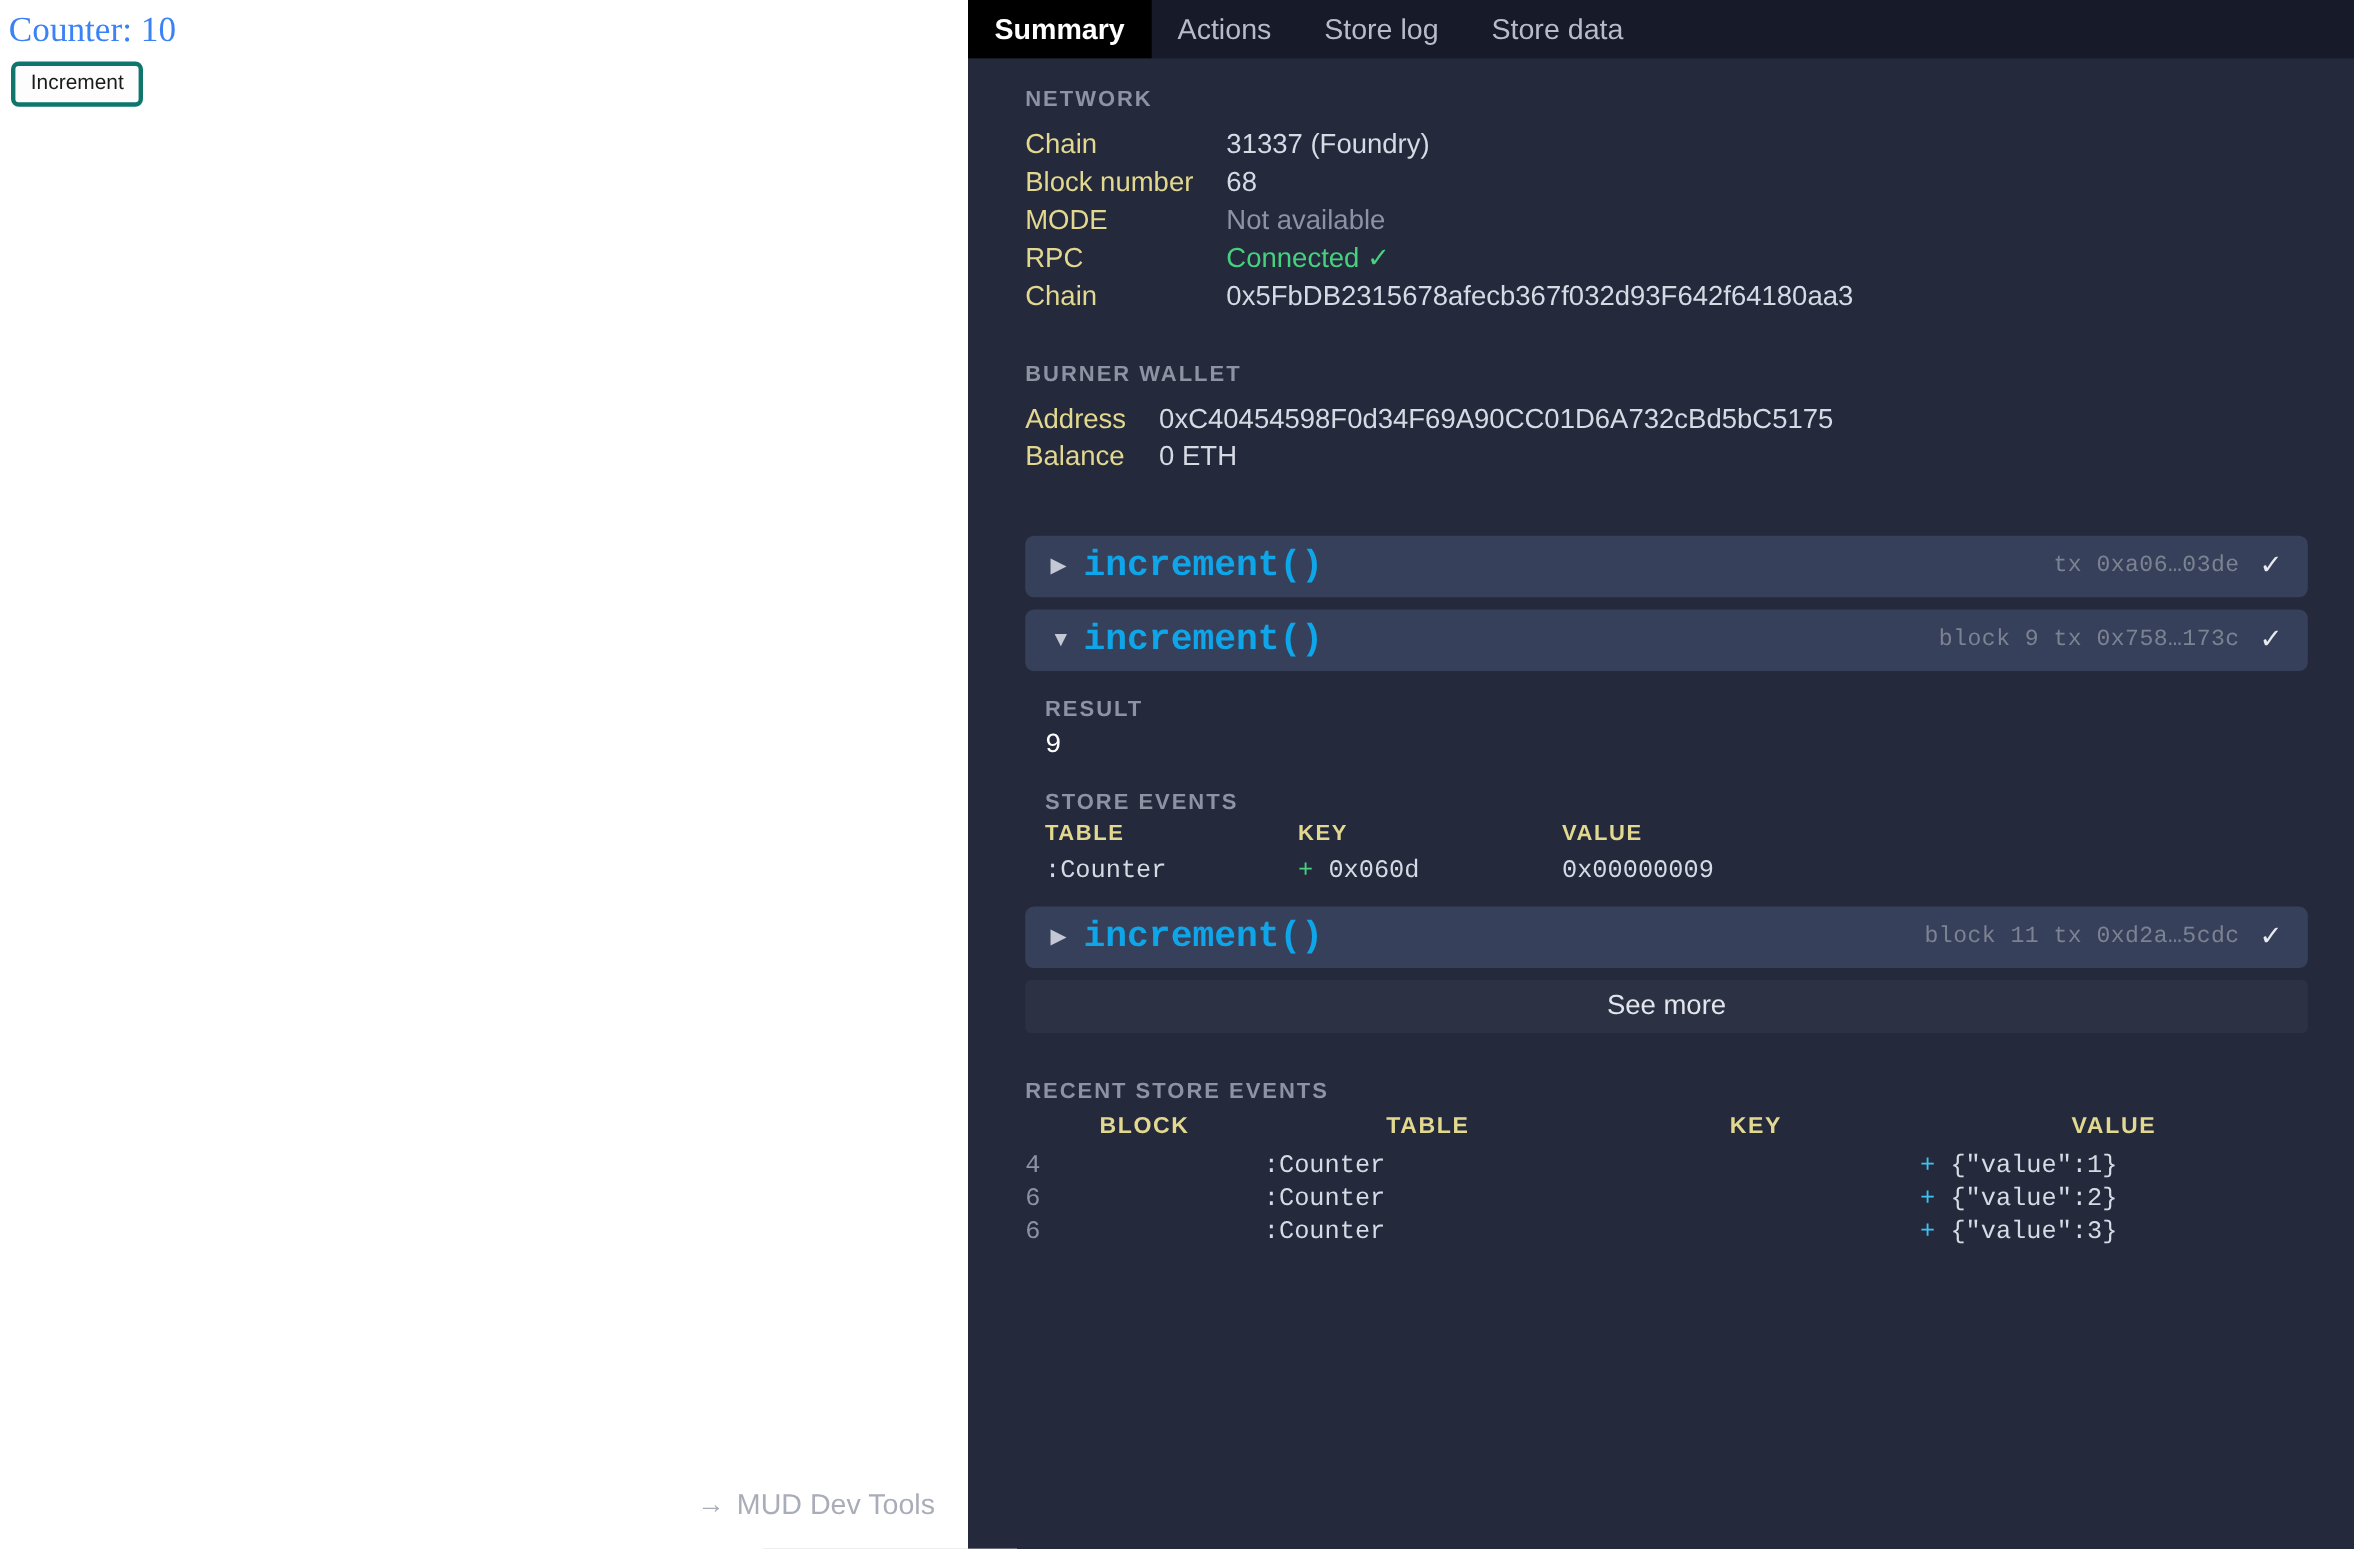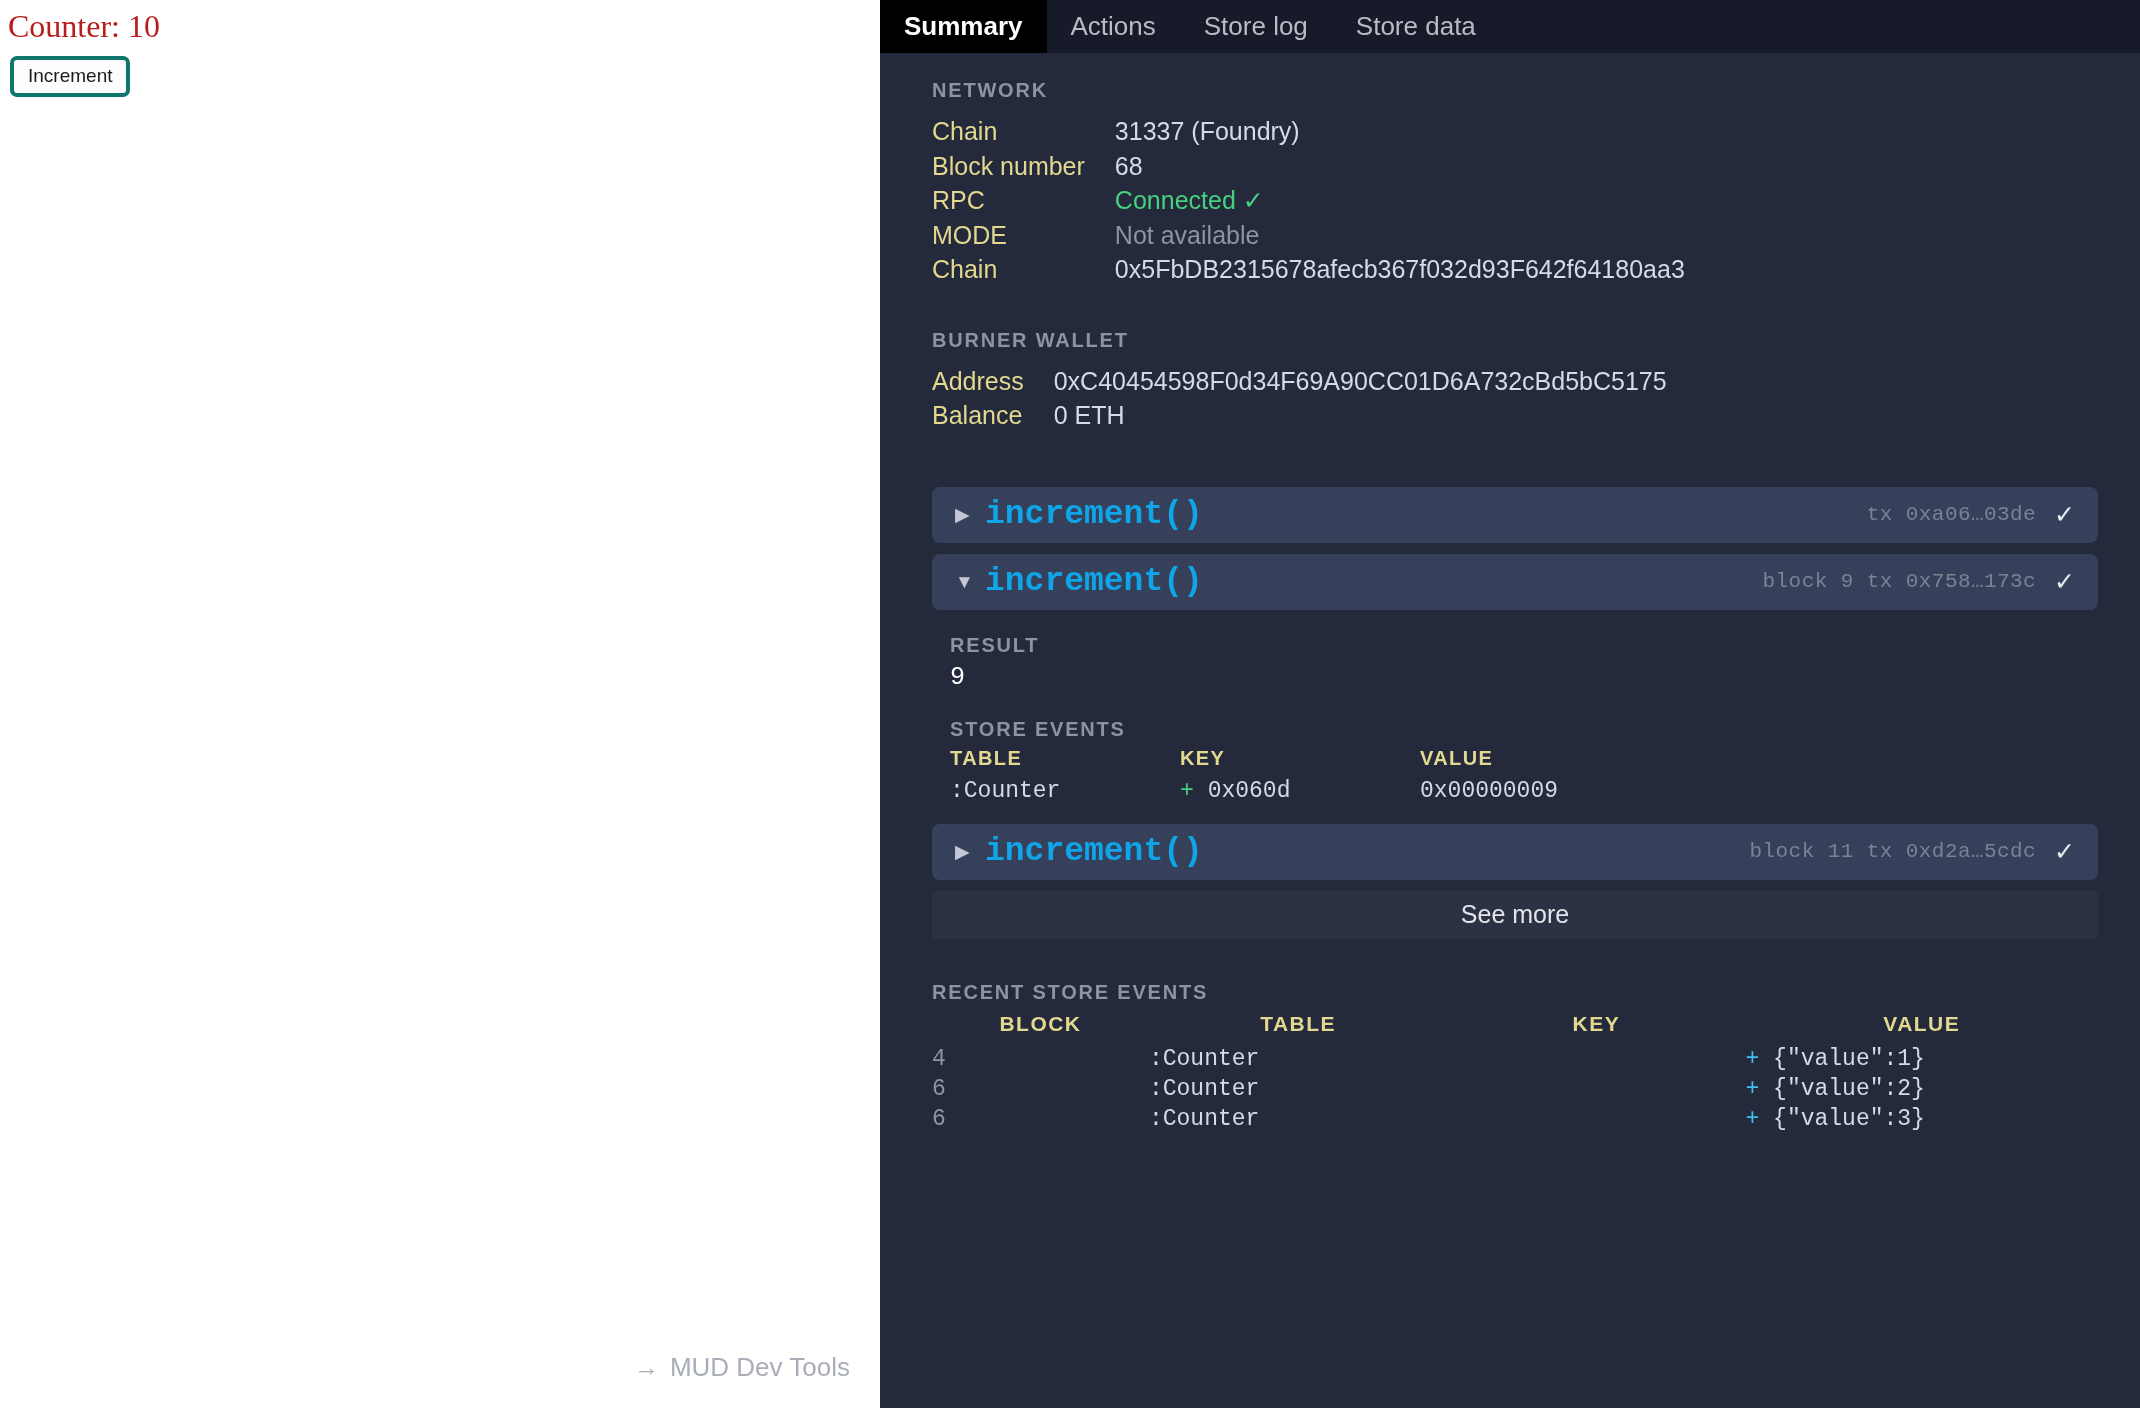--- a/index.html
+++ b/index.html
@@ -15,21 +15,21 @@
   #app-pane {
     width: 880px;
     height: 1408px;
     background: #ffffff;
     position: relative;
     flex: 0 0 880px;
   }
   #counter-text {
     font-family: "Liberation Serif", serif;
     font-size: 32px;
-    color: #b91c1c;
+    color: #3b82f6;
     padding: 6px 0 0 8px;
     line-height: 1.25;
   }
   #increment-btn {
     margin: 10px 0 0 10px;
     font-family: "Liberation Sans", sans-serif;
     font-size: 19px;
     color: #1b1b1b;
     background: #fdfdfd;
     border: 4px solid #0f766e;
@@ -247,26 +247,26 @@
       <tbody id="network-rows">
           <tr>
             <td class="kv-key">Chain</td>
             <td class="kv-val ">31337 (Foundry)</td>
           </tr>
           <tr>
             <td class="kv-key">Block number</td>
             <td class="kv-val ">68</td>
           </tr>
           <tr>
+            <td class="kv-key">MODE</td>
+            <td class="kv-val muted">Not available</td>
+          </tr>
+          <tr>
             <td class="kv-key">RPC</td>
             <td class="kv-val green">Connected ✓</td>
-          </tr>
-          <tr>
-            <td class="kv-key">MODE</td>
-            <td class="kv-val muted">Not available</td>
           </tr>
           <tr>
             <td class="kv-key">Chain</td>
             <td class="kv-val ">0x5FbDB2315678afecb367f032d93F642f64180aa3</td>
           </tr>
         </tbody>
     </table>
 
     <div class="gap-lg"></div>
 

